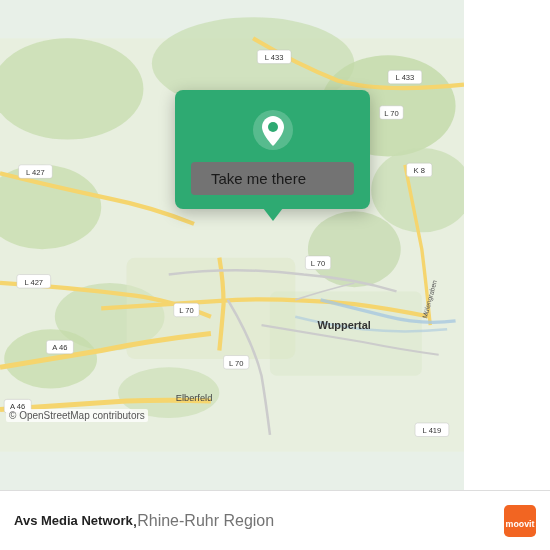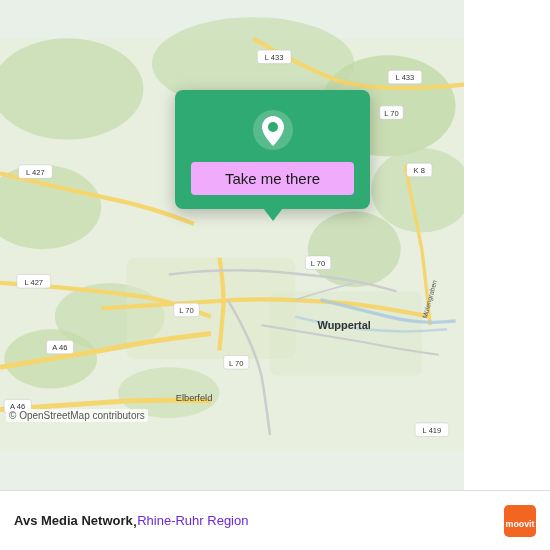--- a/index.html
+++ b/index.html
@@ -54,30 +54,30 @@
       border-top: 13px solid #2eaa72;
     }
 
     .pin-icon {
       width: 44px;
       height: 44px;
       margin-bottom: 10px;
     }
 
     #take-me-btn {
-      background: #f0abfc;
+      background: #737373;
       color: #1a1a1a;
       border: none;
       border-radius: 4px;
       padding: 8px 20px;
       font-size: 15px;
       font-weight: 500;
       cursor: pointer;
       width: 100%;
-      text-align: center;
+      text-align: left;
     }
 
     
     #bottom-bar {
       width: 550px;
       height: 60px;
       background: white;
       display: flex;
       align-items: center;
       padding: 0 14px;
@@ -107,22 +107,22 @@
       border-radius: 2px;
     }
 
     #location-name {
       font-size: 13px;
       color: #222;
       font-weight: 600;
     }
 
     #location-region {
-      font-size: 13px;
-      color: #6d28d9;
+      font-size: 16px;
+      color: #737373;
       font-weight: 400;
     }
   </style>
 </head>
 <body>
 
 <div id="map-container">
   <svg id="map-svg" viewBox="0 0 550 490" xmlns="http://www.w3.org/2000/svg">
 
     <rect width="550" height="490" fill="#e8efdf"></rect>

